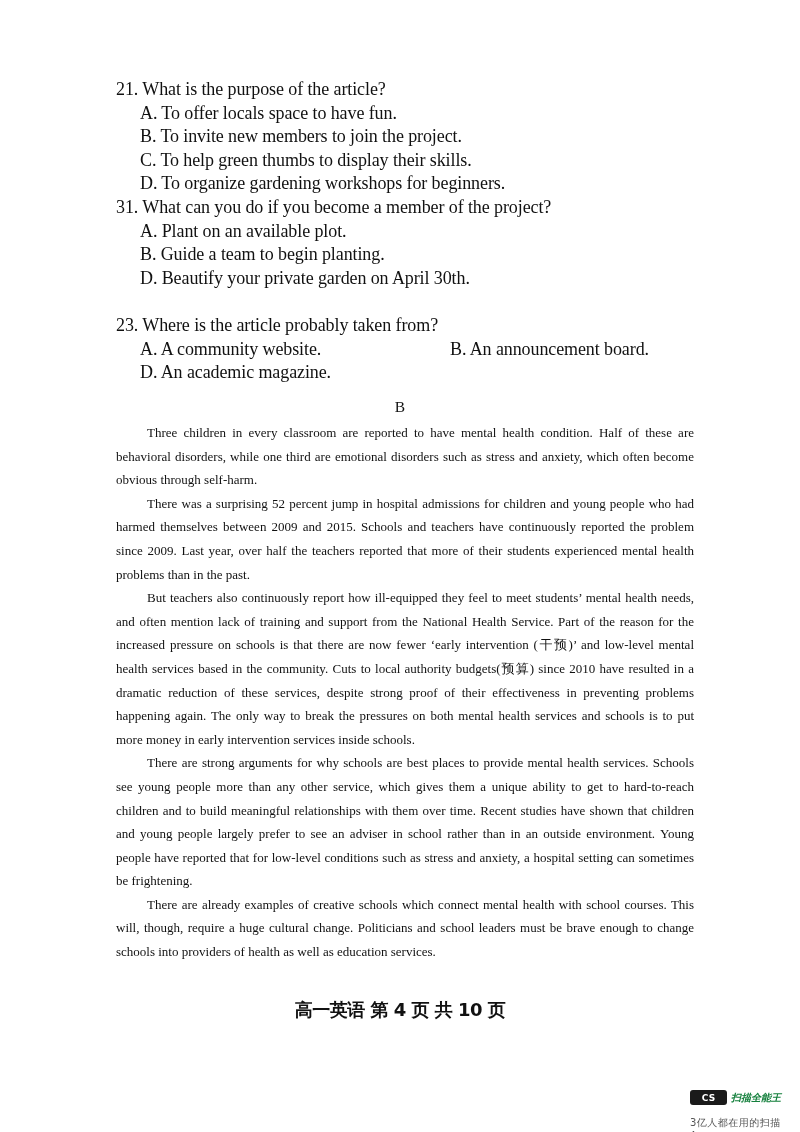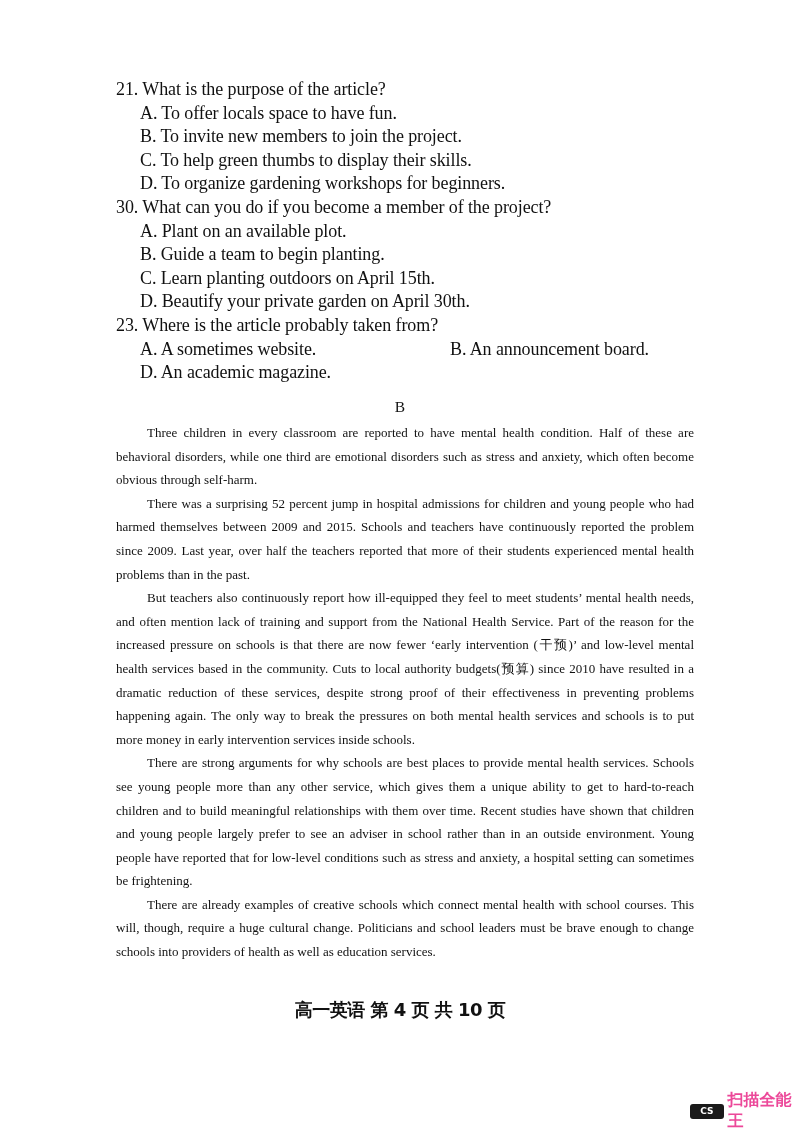--- a/index.html
+++ b/index.html
@@ -16,48 +16,47 @@
   #q23 { top: 314px; }
   .section-title { position: absolute; top: 398px; left: 0; width: 800px; text-align: center; font-size: 15.5px; }
   .passage { position: absolute; left: 116px; width: 578px; top: 421px; font-size: 13px; line-height: 23.6px; text-align: justify; }
   .passage p { margin: 0; text-indent: 31px; }
   .footer { position: absolute; top: 998px; left: 0; width: 800px; text-align: center; font-size: 18px; font-weight: bold;
             font-family: "DejaVu Sans", sans-serif; letter-spacing: -0.5px; }
   .watermark { position: absolute; left: 690px; top: 1090px; width: 110px; }
   .wm-top { display: flex; align-items: center; gap: 4px; }
   .wm-logo { width: 37px; height: 15px; background: #1a1a1a; color: #fff; border-radius: 3px; font-family: "DejaVu Sans", sans-serif;
              font-size: 9px; font-weight: bold; display: flex; align-items: center; justify-content: center; }
-  .wm-name { font-family: "DejaVu Sans", sans-serif; font-size: 16px; font-weight: bold; color: #ec4899; }
+  .wm-name { font-family: "DejaVu Sans", sans-serif; font-size: 10px; font-weight: bold; color: #15803d; font-style: italic; }
   .wm-sub { font-family: "DejaVu Sans", sans-serif; font-size: 10px; color: #555; margin-top: 11px; letter-spacing: 0.5px; }
 </style>
 </head>
 <body>
 
 <div class="page">
 
   <div class="q" id="q21">
     <span class="stem">21. What is the purpose of the article?</span>
     <span class="opt">A. To offer locals space to have fun.</span>
     <span class="opt">B. To invite new members to join the project.</span>
     <span class="opt">C. To help green thumbs to display their skills.</span>
     <span class="opt">D. To organize gardening workshops for beginners.</span>
   </div>
 
   <div class="q" id="q22">
-    <span class="stem">30. What can you do if you become a member of the project?</span>
+    <span class="stem">31. What can you do if you become a member of the project?</span>
     <span class="opt">A. Plant on an available plot.</span>
     <span class="opt">B. Guide a team to begin planting.</span>
-    <span class="opt">C. Learn planting outdoors on April 15th.</span>
     <span class="opt">D. Beautify your private garden on April 30th.</span>
   </div>
 
   <div class="q" id="q23">
     <span class="stem">23. Where is the article probably taken from?</span>
     <div class="opt-row">
-      <span class="cell">A. A sometimes website.</span>
+      <span class="cell">A. A community website.</span>
       <span class="cell">B. An announcement board.</span>
     </div>
     <div class="opt-row">
       <span class="cell">D. An academic magazine.</span>
     </div>
   </div>
 
   <div class="section-title">B</div>
 
   <div class="passage">

